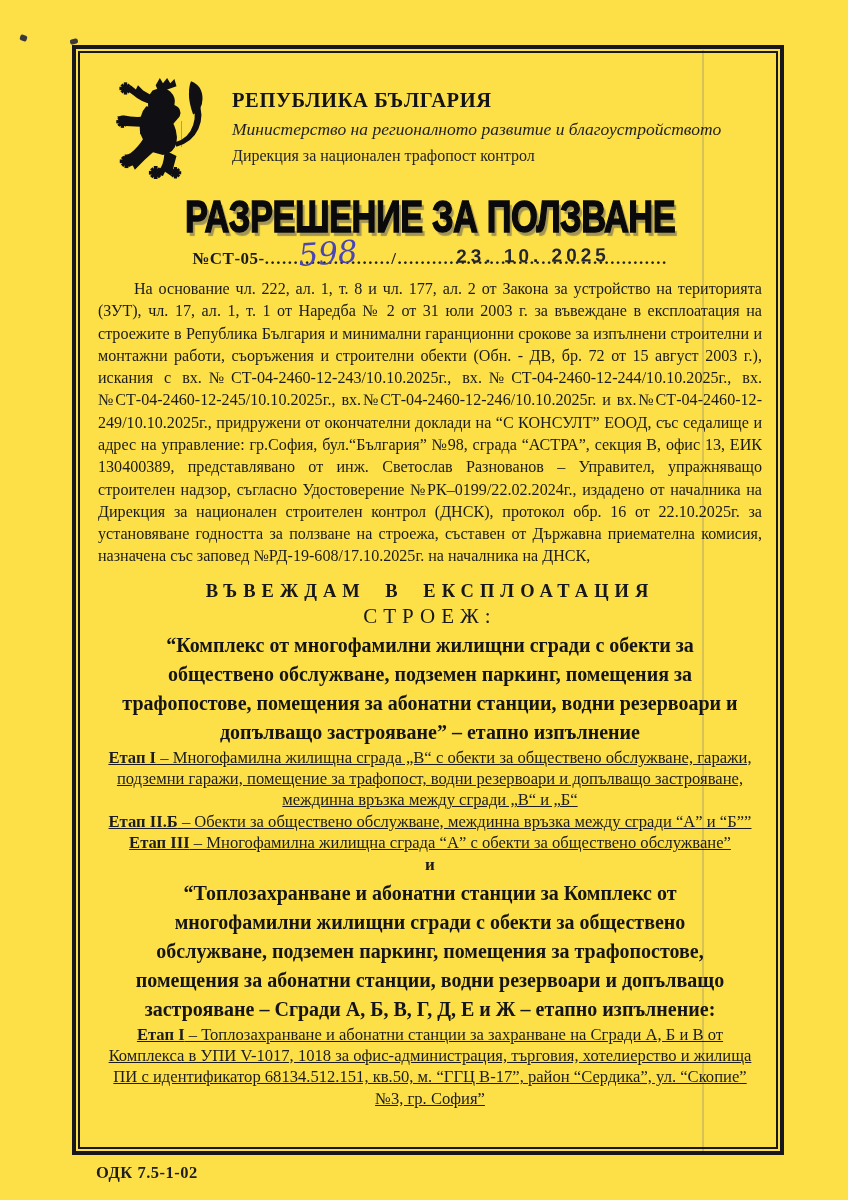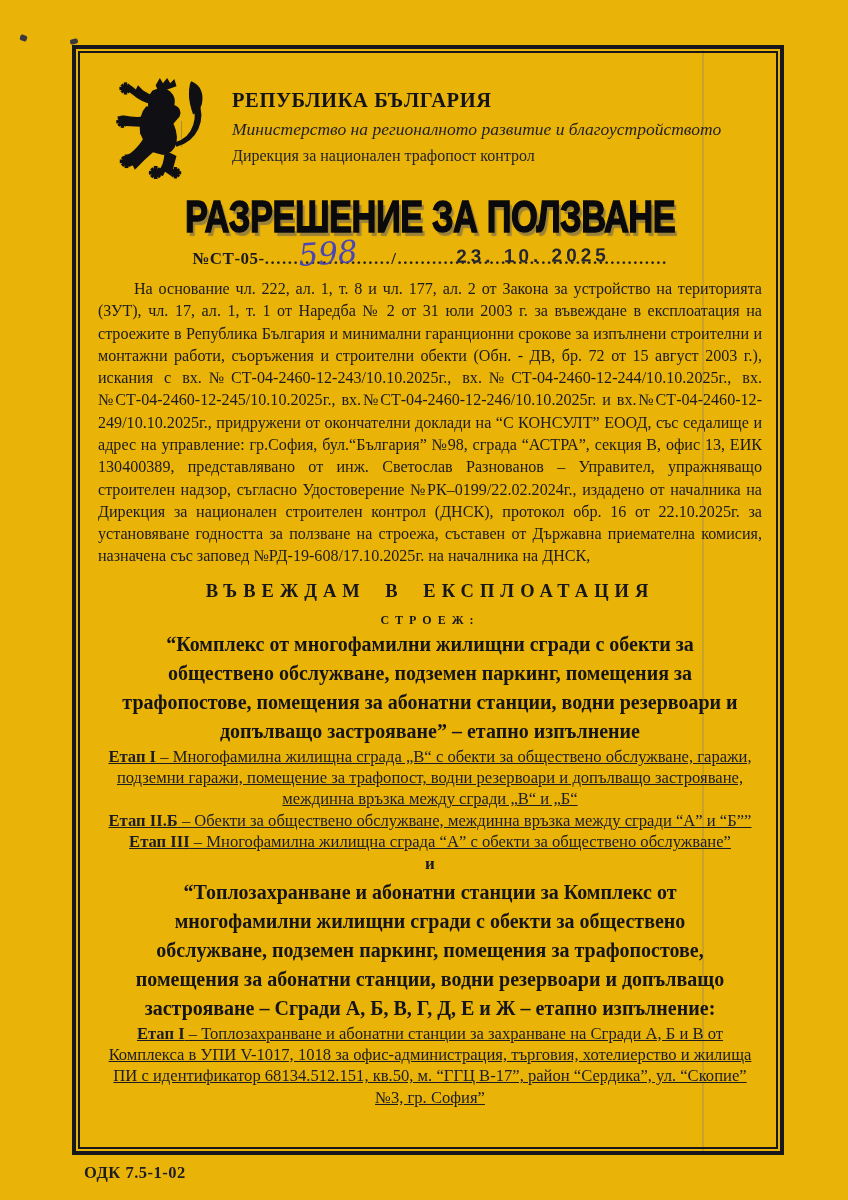--- a/index.html
+++ b/index.html
@@ -1,19 +1,19 @@
 <!DOCTYPE html>
 <html><head>
 <meta charset="utf-8">
 <style>
   html,body { margin:0; padding:0; }
   body { font-family:"Liberation Serif", serif; }
   .page {
     position:relative; width:848px; height:1200px;
-    background:#eab308; overflow:hidden; color:#1b1b20;
+    background:#fde047; overflow:hidden; color:#1b1b20;
   }
   
   .speck { position:absolute; background:#3a3a3e; border-radius:2px; }
   .speck1 { left:20px; top:35px; width:7px; height:6px; transform:rotate(20deg); }
   .speck2 { left:70px; top:39px; width:8px; height:5px; transform:rotate(-15deg); }
   .streak {
     position:absolute; left:702px; top:50px; width:2px; height:1105px;
     background:rgba(120,120,125,0.28);
   }
   .head-artifact {
@@ -74,43 +74,43 @@
   .body-par {
     margin:9px 2px 0 2px; text-align:justify; text-indent:36px;
     font-size:16.1px; line-height:1.385; color:#1a1a1f;
   }
 
   .h-action {
     text-align:center; margin-top:13px; font-weight:bold;
     font-size:18.5px; letter-spacing:6px; word-spacing:9px; color:#17171c;
   }
   .h-object {
-    text-align:center; margin-top:11px; font-weight:bold;
-    font-size:12px; letter-spacing:6px; color:#17171c;
+    text-align:center; margin-top:2px; font-weight:normal;
+    font-size:21px; letter-spacing:6px; color:#17171c;
   }
 
   .complex {
     text-align:center; font-weight:bold; font-size:20px;
     line-height:1.45; margin-top:2px; color:#141419;
   }
   .complex1 { padding:0 26px; }
   .complex2 { padding:0 34px; }
   .stage {
     text-align:center; font-size:16.6px; line-height:1.29;
     text-decoration:underline; color:#1c1c22; padding:0 4px;
   }
   .stage-label { font-weight:bold; }
   .location {
     text-align:center; font-weight:bold; font-size:16.6px;
     line-height:1.45; color:#141419; padding:0 10px;
   }
   .and-connector { text-align:center; font-weight:bold; font-size:17px; line-height:1.35; }
 
   .footer-code {
-    position:absolute; left:84px; top:1163px;
+    position:absolute; left:96px; top:1163px;
     font-weight:bold; font-size:16.5px; color:#1d1d22; letter-spacing:0.5px;
   }
 </style>
 </head>
 <body>
 
 <div class="page">
 
   <div class="speck speck1"></div>
   <div class="speck speck2"></div>

